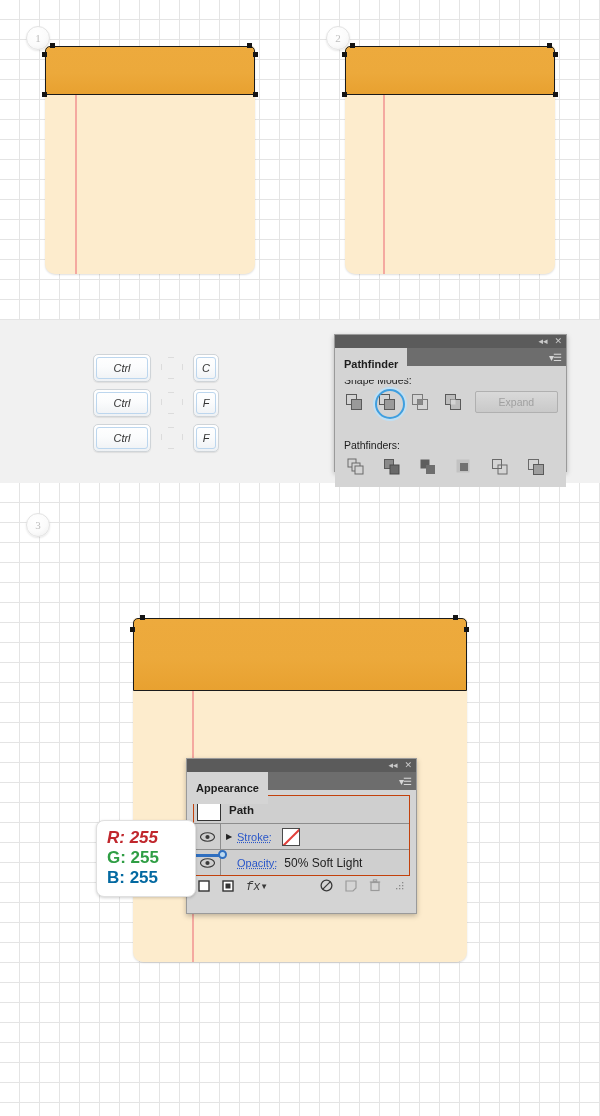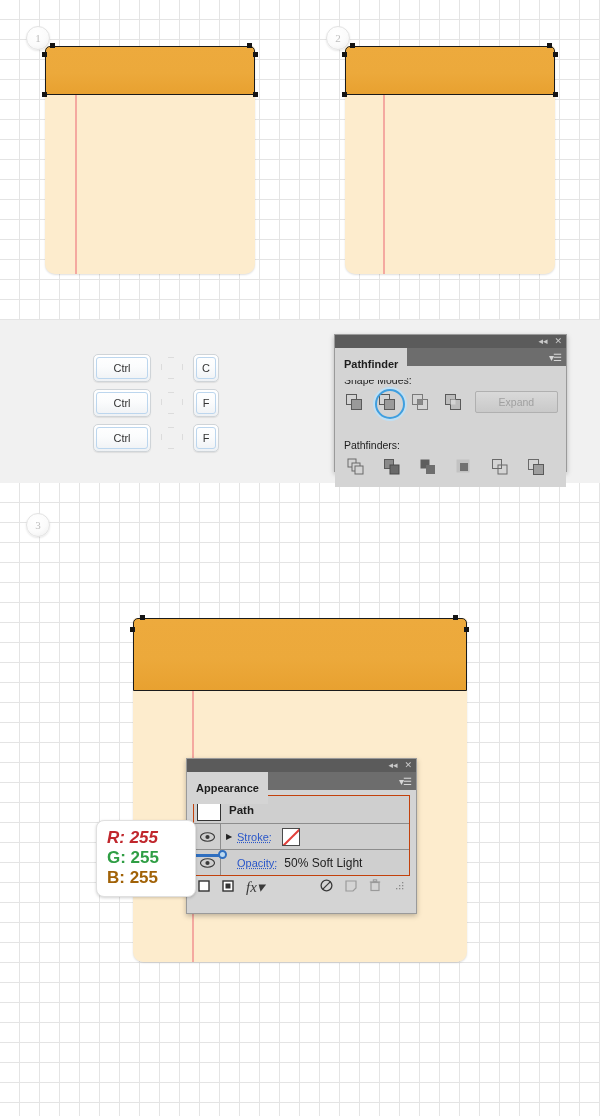--- a/index.html
+++ b/index.html
@@ -65,20 +65,21 @@
   
   .keyrow{position:absolute;display:flex;align-items:center;}
   .key{
     box-sizing:border-box;
     background:linear-gradient(to bottom,#ffffff 0%,#fbfcfd 45%,#eef1f4 100%);
     border:1px solid #cfd4d8;
     border-radius:5px;
     box-shadow:0 1px 1px rgba(0,0,0,.08);
     display:flex;align-items:center;justify-content:center;
     position:relative;
+    font-style:italic;
   }
   .key::after{
     content:"";position:absolute;left:2px;right:2px;top:2px;bottom:2px;
     border:1px solid #bcd6ee;border-radius:3px;pointer-events:none;
   }
   .key span{
     position:relative;z-index:2;
     font-size:11px;color:#333;font-family:"Liberation Sans",sans-serif;
   }
   .key-wide{width:58px;height:28px;}
@@ -160,21 +161,21 @@
   .rgb-callout{
     position:absolute;
     background:#ffffff;border:1px solid #e0e0e0;border-radius:8px;
     box-shadow:0 1px 3px rgba(0,0,0,.18);
     padding:7px 10px 8px 10px;
     line-height:1.18;
   }
   .rgb-callout div{font-size:17px;font-weight:bold;font-family:"Liberation Sans",sans-serif;}
   .rgb-r{color:#c0272d;font-style:italic;}
   .rgb-g{color:#2f9e44;}
-  .rgb-b{color:#a16207;}
+  .rgb-b{color:#0369a1;}
   .leader-line{position:absolute;height:3px;background:#2f6fc0;}
   .leader-dot{position:absolute;width:9px;height:9px;border-radius:50%;background:#bcd9f0;border:2px solid #2f6fc0;box-sizing:border-box;}
 </style>
 </head>
 <body>
 
 <div class="stage">
 
   <div class="grid-band grid-top"></div>
   <div class="plain-band"></div>
@@ -436,21 +437,21 @@
           <svg width="12" height="12" viewBox="0 0 12 12">
               <rect x="1" y="1" width="10" height="10" fill="#fff" stroke="#333" stroke-width="1.4"></rect>
             </svg>
         </span>
         <span>
           <svg width="12" height="12" viewBox="0 0 12 12">
               <rect x="1" y="1" width="10" height="10" fill="#fff" stroke="#333" stroke-width="1.4"></rect>
               <rect x="3.5" y="3.5" width="5" height="5" fill="#333"></rect>
             </svg>
         </span>
-        <span style="font-style:italic;font-family:Liberation Serif, serif;font-size:15px;">fx▾</span>
+        <span style="font-style:italic;font-family:Liberation Mono, monospace;font-size:12px;">fx▾</span>
         <span class="spacer"></span>
         <span>
           <svg width="13" height="13" viewBox="0 0 13 13">
               <circle cx="6.5" cy="6.5" r="5.4" fill="none" stroke="#3a3a3a" stroke-width="1.3"></circle>
               <line x1="2.6" y1="10.4" x2="10.4" y2="2.6" stroke="#3a3a3a" stroke-width="1.3"></line>
             </svg>
         </span>
         <span>
           <svg width="12" height="12" viewBox="0 0 12 12">
               <path d="M1 1 h10 v7 l-3 3 h-7 z" fill="none" stroke="#9a9a9a" stroke-width="1.2"></path>

